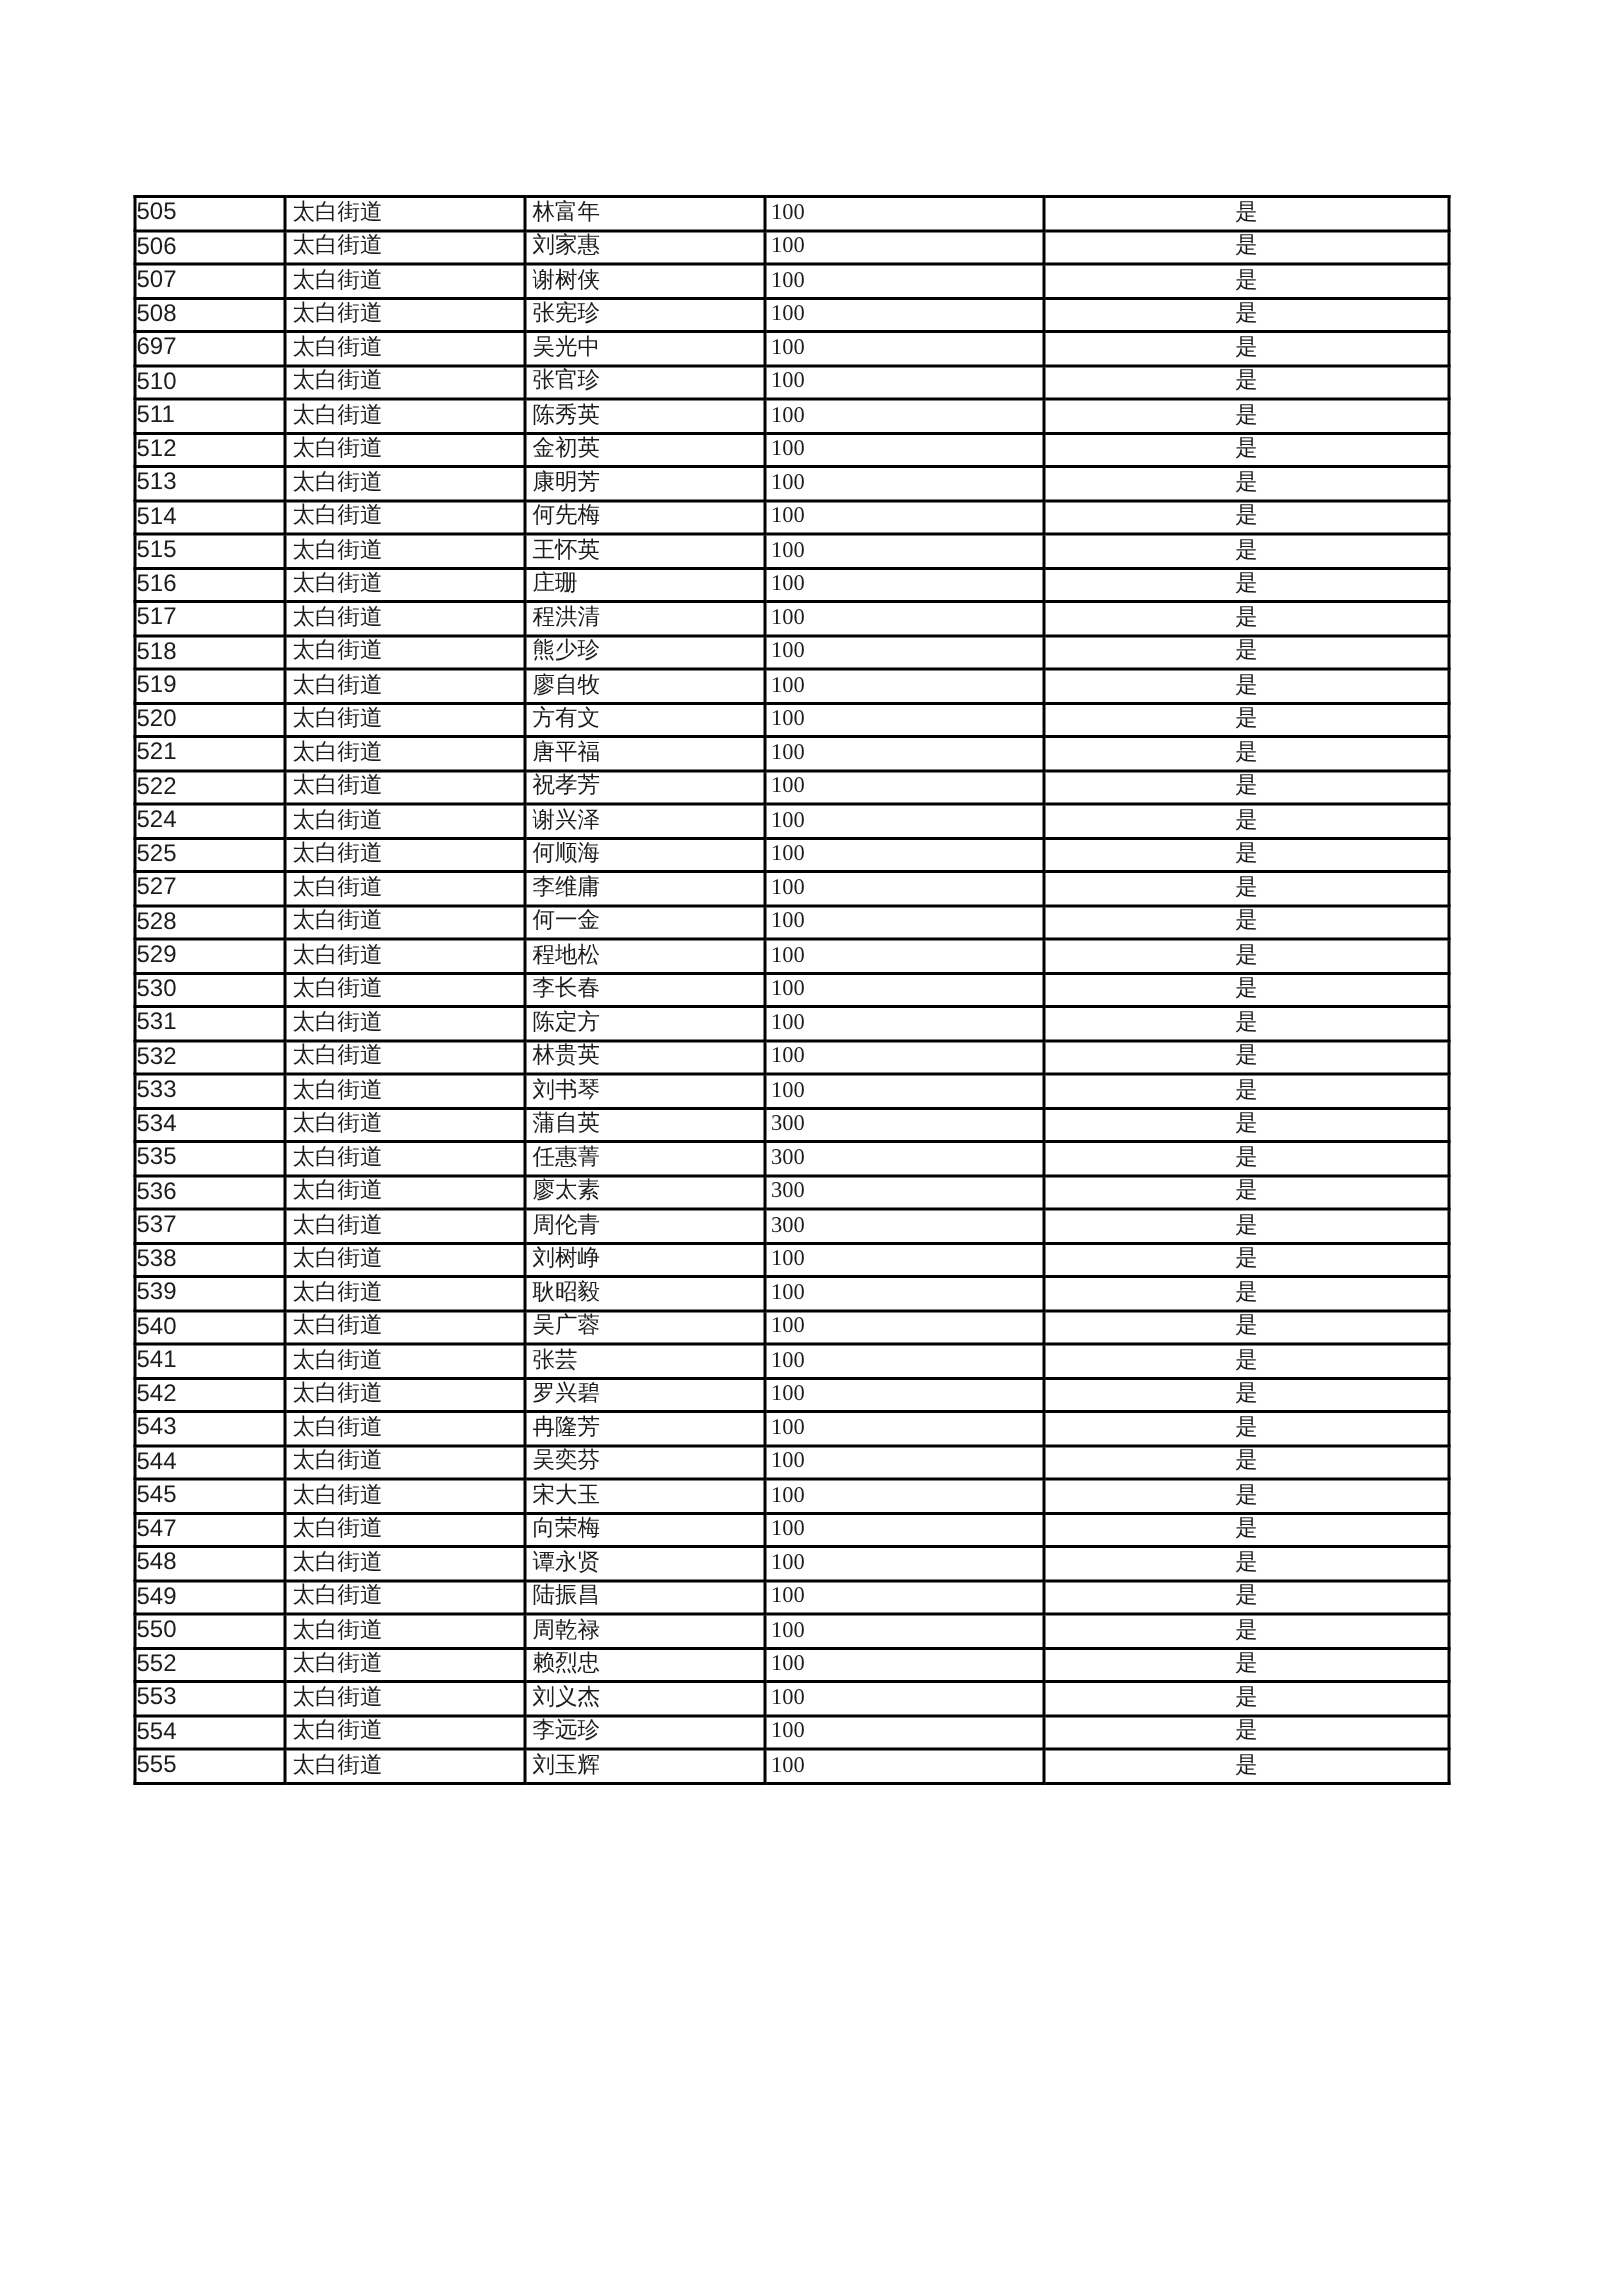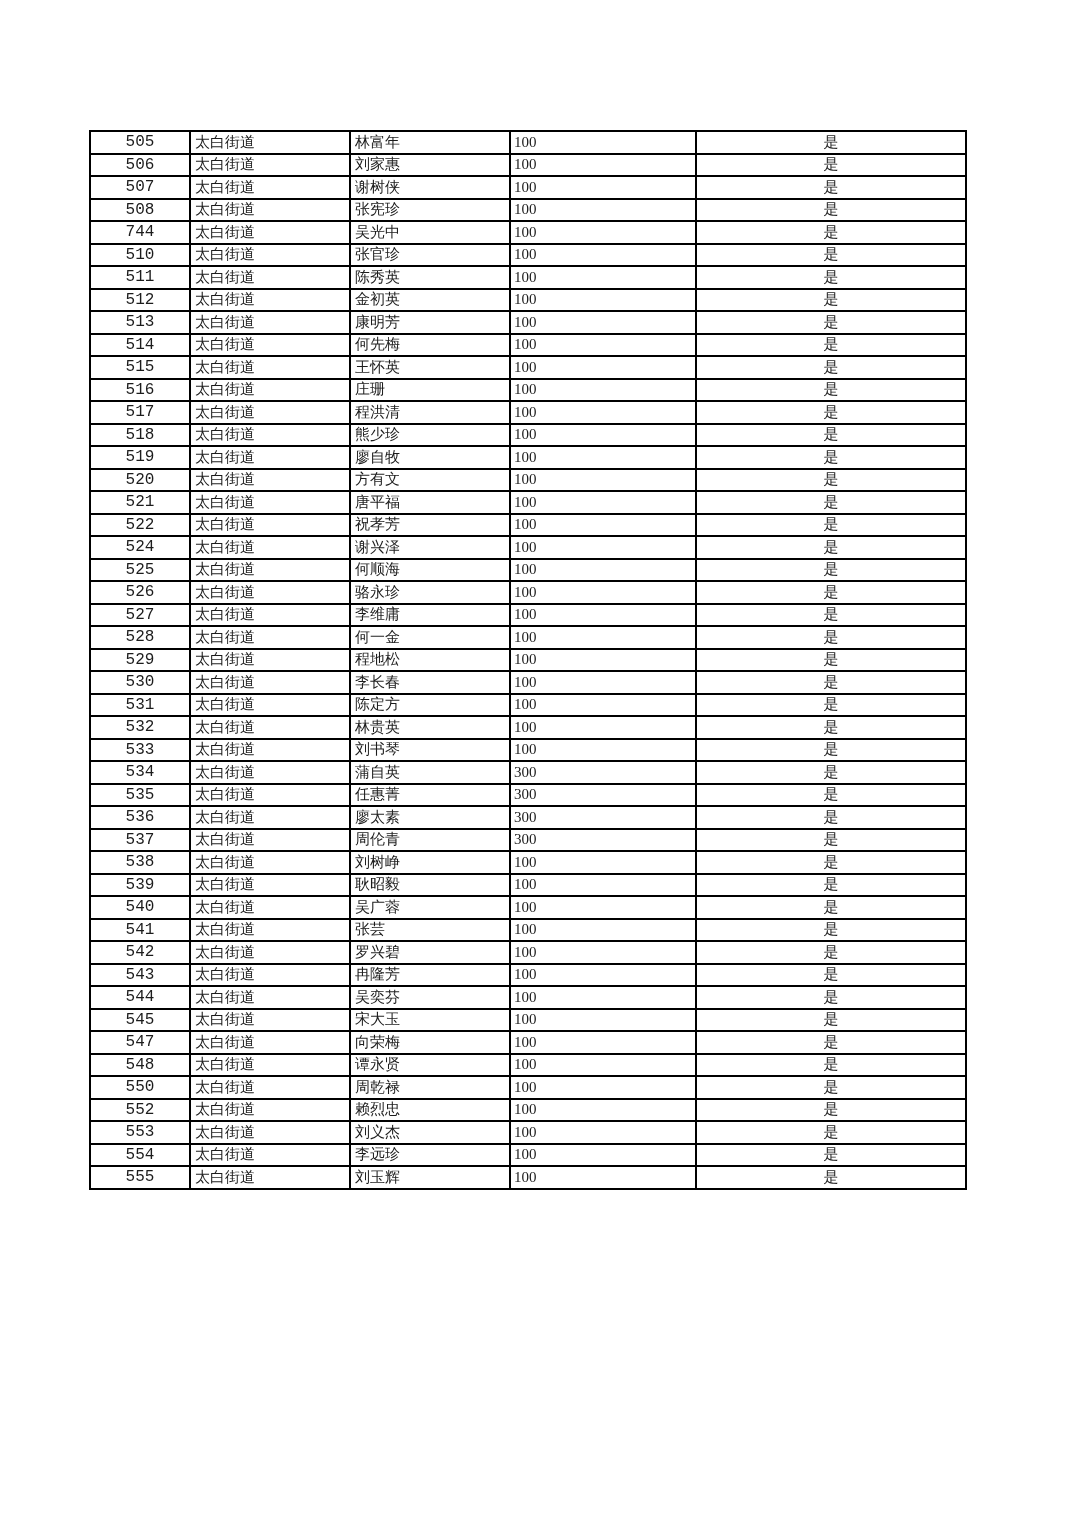--- a/index.html
+++ b/index.html
@@ -26,22 +26,22 @@
     border: 2px solid #000000;
     height: 20.5px;
     padding: 0;
     font-size: 15px;
     line-height: 1;
     overflow: hidden;
     white-space: nowrap;
     vertical-align: middle;
   }
   td.cell-index {
-    text-align: center;
-    font-family: Liberation Mono, monospace;
+    text-align: left;
+    font-family: Liberation Sans, sans-serif;
     font-size: 16px;
   }
   td.cell-street, td.cell-name {
     text-align: left;
     padding-left: 4px;
     font-family: "Liberation Serif", "DejaVu Serif", serif;
   }
   td.cell-amount {
     text-align: left;
     padding-left: 3px;
@@ -87,21 +87,21 @@
         <td class="cell-confirmed">是</td>
       </tr>
       <tr>
         <td class="cell-index">508</td>
         <td class="cell-street">太白街道</td>
         <td class="cell-name">张宪珍</td>
         <td class="cell-amount">100</td>
         <td class="cell-confirmed">是</td>
       </tr>
       <tr>
-        <td class="cell-index">744</td>
+        <td class="cell-index">697</td>
         <td class="cell-street">太白街道</td>
         <td class="cell-name">吴光中</td>
         <td class="cell-amount">100</td>
         <td class="cell-confirmed">是</td>
       </tr>
       <tr>
         <td class="cell-index">510</td>
         <td class="cell-street">太白街道</td>
         <td class="cell-name">张官珍</td>
         <td class="cell-amount">100</td>
@@ -195,27 +195,20 @@
         <td class="cell-index">524</td>
         <td class="cell-street">太白街道</td>
         <td class="cell-name">谢兴泽</td>
         <td class="cell-amount">100</td>
         <td class="cell-confirmed">是</td>
       </tr>
       <tr>
         <td class="cell-index">525</td>
         <td class="cell-street">太白街道</td>
         <td class="cell-name">何顺海</td>
-        <td class="cell-amount">100</td>
-        <td class="cell-confirmed">是</td>
-      </tr>
-      <tr>
-        <td class="cell-index">526</td>
-        <td class="cell-street">太白街道</td>
-        <td class="cell-name">骆永珍</td>
         <td class="cell-amount">100</td>
         <td class="cell-confirmed">是</td>
       </tr>
       <tr>
         <td class="cell-index">527</td>
         <td class="cell-street">太白街道</td>
         <td class="cell-name">李维庸</td>
         <td class="cell-amount">100</td>
         <td class="cell-confirmed">是</td>
       </tr>
@@ -349,20 +342,27 @@
         <td class="cell-index">547</td>
         <td class="cell-street">太白街道</td>
         <td class="cell-name">向荣梅</td>
         <td class="cell-amount">100</td>
         <td class="cell-confirmed">是</td>
       </tr>
       <tr>
         <td class="cell-index">548</td>
         <td class="cell-street">太白街道</td>
         <td class="cell-name">谭永贤</td>
+        <td class="cell-amount">100</td>
+        <td class="cell-confirmed">是</td>
+      </tr>
+      <tr>
+        <td class="cell-index">549</td>
+        <td class="cell-street">太白街道</td>
+        <td class="cell-name">陆振昌</td>
         <td class="cell-amount">100</td>
         <td class="cell-confirmed">是</td>
       </tr>
       <tr>
         <td class="cell-index">550</td>
         <td class="cell-street">太白街道</td>
         <td class="cell-name">周乾禄</td>
         <td class="cell-amount">100</td>
         <td class="cell-confirmed">是</td>
       </tr>

